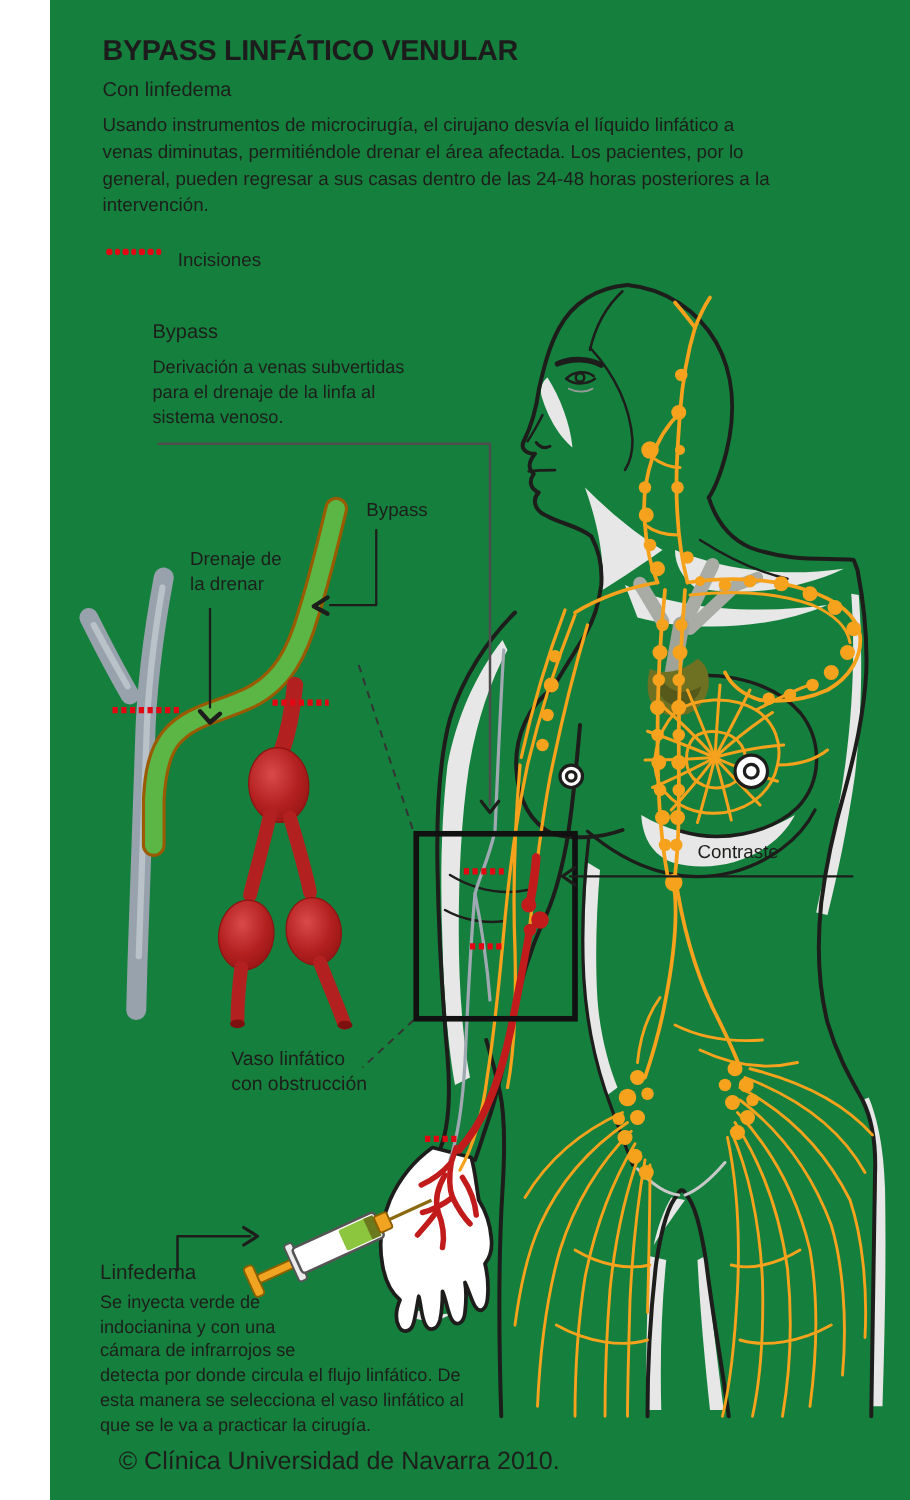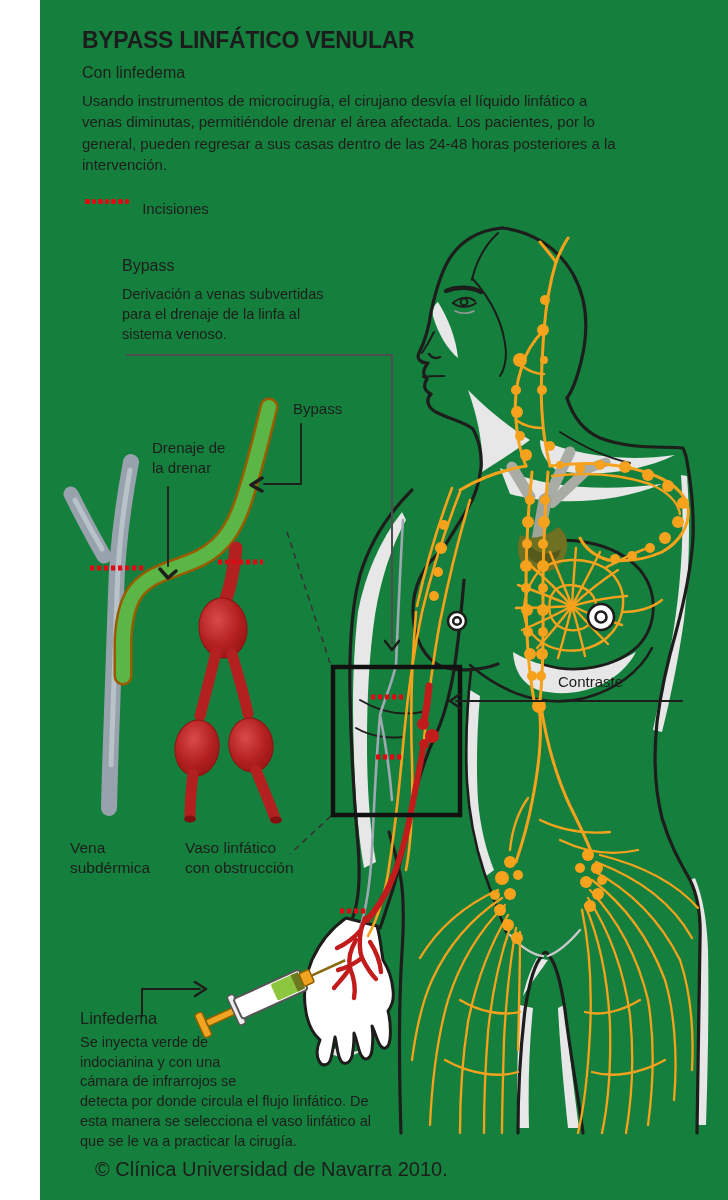--- a/index.html
+++ b/index.html
@@ -373,21 +373,20 @@
         <i></i>
       </span>
     <span class="legend-text">Incisiones</span>
   </div>
 
   <div class="lbl sec-head bypass-head">Bypass</div>
   <div class="lbl bypass-desc">Derivación a venas subvertidas para el drenaje de la linfa al sistema venoso.</div>
 
   <div class="lbl lab-bypass">Bypass</div>
   <div class="lbl lab-dren">Drenaje de la drenar</div>
-  <div class="lbl lab-vena">Vena subdérmica</div>
   <div class="lbl lab-vaso">Vaso linfático con obstrucción</div>
   <div class="lbl lab-linf">Contraste</div>
 
   <div class="lbl sec-head contr-head">Linfedema</div>
   <div class="lbl contr-desc"><span class="spacer"></span><span>Se inyecta verde de indocianina y con una cámara de infrarrojos se detecta por donde circula el flujo linfático. De esta manera se selecciona el vaso linfático al que se le va a practicar la cirugía.</span></div>
 
   <div class="lbl copyright">© Clínica Universidad de Navarra 2010.</div>
 </div>
 
 </body></html>

